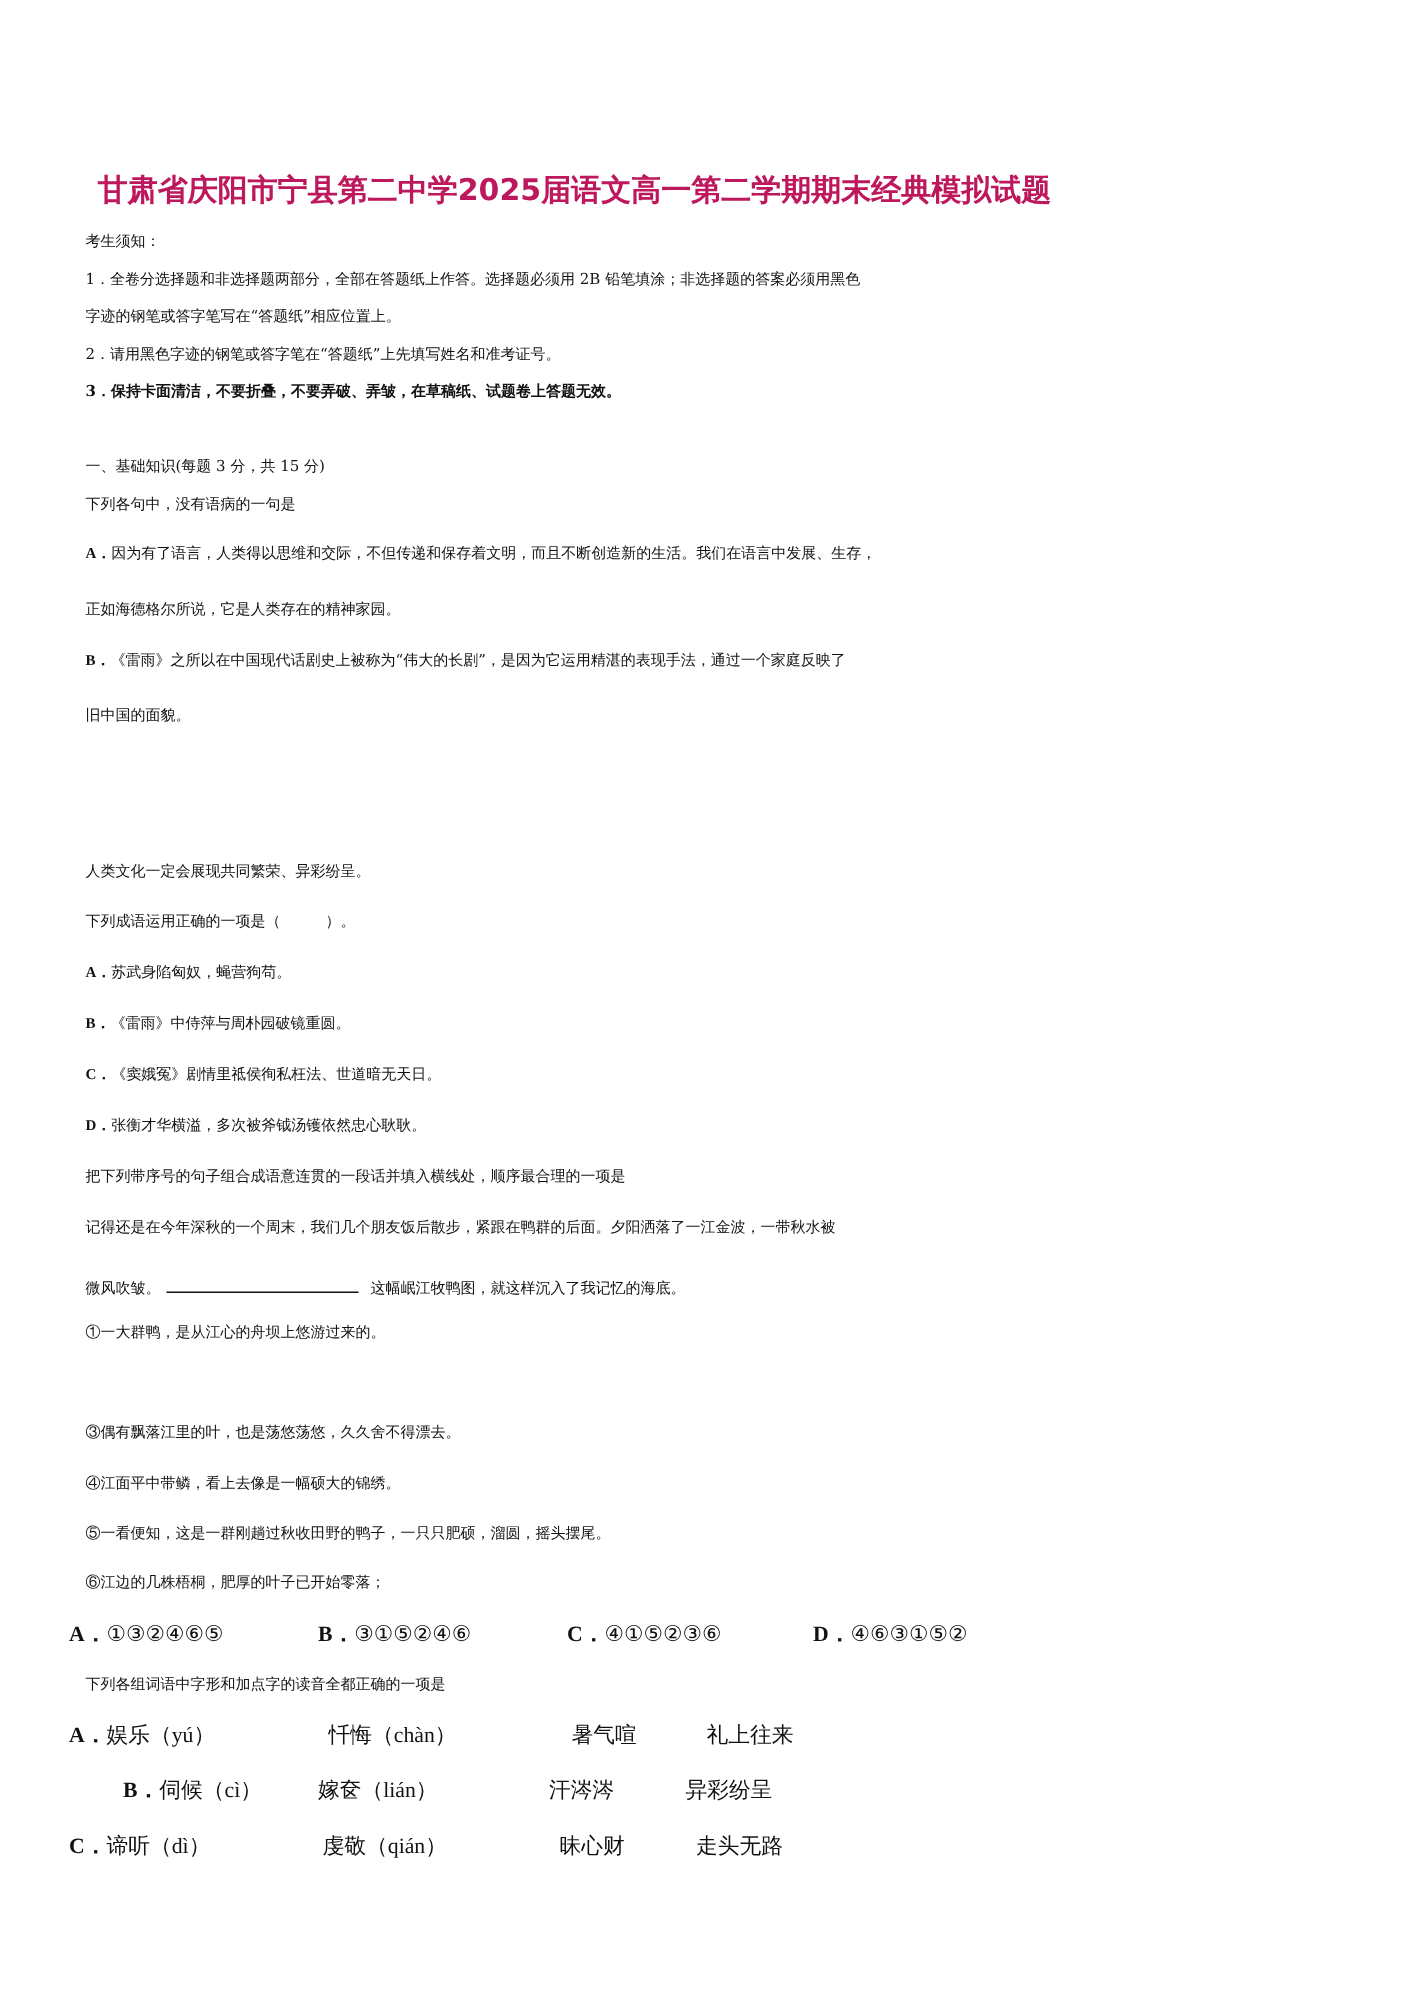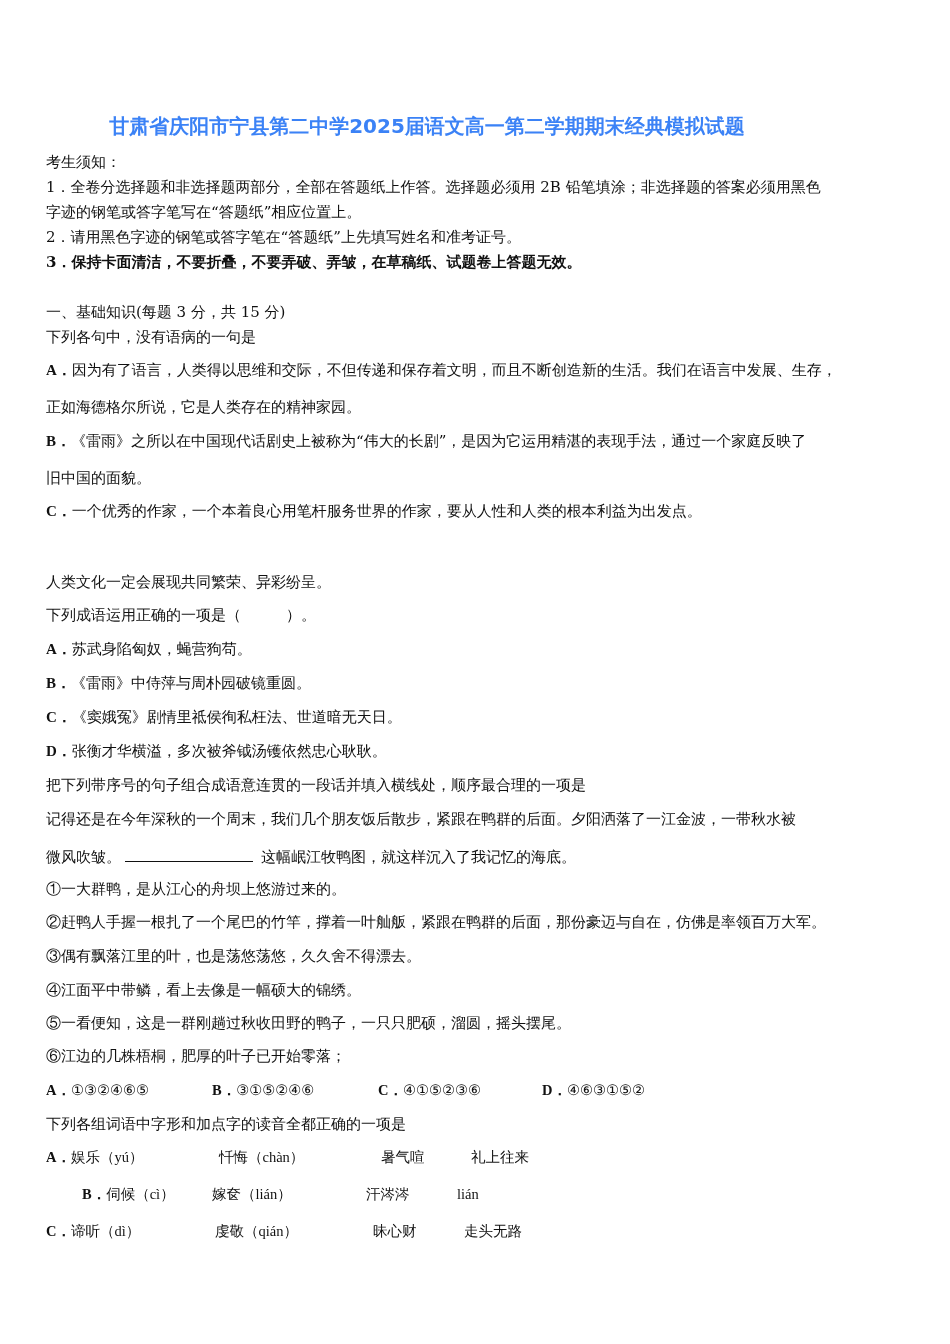--- a/index.html
+++ b/index.html
@@ -1,22 +1,22 @@
 <!DOCTYPE html>
 <html><head>
   <meta charset="utf-8">
   <style>
     html, body { margin: 0; padding: 0; background: #ffffff; }
     body { width: 950px; height: 1344px; position: relative; overflow: hidden;
            font-family: "DejaVu Serif", "Liberation Serif", serif; color: #111; }
     .page { position: absolute; left: 0; top: 0; width: 950px; height: 1344px; }
     .title { position: absolute; left: 0; width: 766px; top: 113px; text-align: center;
              font-family: "DejaVu Sans", "Liberation Sans", sans-serif; font-weight: bold;
-             font-size: 20px; letter-spacing: 0px; color: #3b82f6; padding-left: 44px; }
-    .line { position: absolute; left: 46px; font-size: 15px; white-space: nowrap; line-height: 18px; }
+             font-size: 20px; letter-spacing: 0px; color: #be185d; }
+    .line { position: absolute; left: 57px; font-size: 10px; white-space: nowrap; line-height: 18px; }
     .serif-plain { font-family: "Liberation Serif", "DejaVu Serif", serif; }
     .lbl { font-weight: bold; font-family: "Liberation Serif", serif; }
     .blank { display: inline-block; width: 128px; border-bottom: 1px solid #111; height: 14px; vertical-align: baseline; margin: 0 8px 0 4px; }
     .col { position: absolute; white-space: nowrap; font-size: 14.5px; line-height: 18px; }
   </style>
 </head>
 <body>
 
 <div class="page">
 
@@ -32,23 +32,20 @@
 
   <div class="line" style="top:328px;">下列各句中，没有语病的一句是</div>
   <div class="line" style="top:361px;">
     <span class="lbl">A．</span><span>因为有了语言，人类得以思维和交际，不但传递和保存着文明，而且不断创造新的生活。我们在语言中发展、生存，</span>
   </div>
   <div class="line" style="top:398px;">正如海德格尔所说，它是人类存在的精神家园。</div>
   <div class="line" style="top:432px;">
     <span class="lbl">B．</span><span>《雷雨》之所以在中国现代话剧史上被称为“伟大的长剧”，是因为它运用精湛的表现手法，通过一个家庭反映了</span>
   </div>
   <div class="line" style="top:469px;">旧中国的面貌。</div>
-  <div class="line" style="top:502px;">
-    <span class="lbl">C．</span><span>一个优秀的作家，一个本着良心用笔杆服务世界的作家，要从人性和人类的根本利益为出发点。</span>
-  </div>
   <div class="line" style="top:573px;">人类文化一定会展现共同繁荣、异彩纷呈。</div>
 
   <div class="line serif-plain" style="top:606px;">下列成语运用正确的一项是（　　　）。</div>
   <div class="line serif-plain" style="top:640px;">
     <span class="lbl">A．</span><span>苏武身陷匈奴，蝇营狗苟。</span>
   </div>
   <div class="line serif-plain" style="top:674px;">
     <span class="lbl">B．</span><span>《雷雨》中侍萍与周朴园破镜重圆。</span>
   </div>
   <div class="line serif-plain" style="top:708px;">
@@ -57,21 +54,20 @@
   <div class="line serif-plain" style="top:742px;">
     <span class="lbl">D．</span><span>张衡才华横溢，多次被斧钺汤镬依然忠心耿耿。</span>
   </div>
 
   <div class="line" style="top:776px;">把下列带序号的句子组合成语意连贯的一段话并填入横线处，顺序最合理的一项是</div>
   <div class="line" style="top:810px;">记得还是在今年深秋的一个周末，我们几个朋友饭后散步，紧跟在鸭群的后面。夕阳洒落了一江金波，一带秋水被</div>
   <div class="line" style="top:847px;">
     <span>微风吹皱。</span><span class="blank"></span><span>这幅岷江牧鸭图，就这样沉入了我记忆的海底。</span>
   </div>
   <div class="line" style="top:880px;">①一大群鸭，是从江心的舟坝上悠游过来的。</div>
-  <div class="line" style="top:913px;">②赶鸭人手握一根扎了一个尾巴的竹竿，撑着一叶舢舨，紧跟在鸭群的后面，那份豪迈与自在，仿佛是率领百万大军。</div>
   <div class="line" style="top:947px;">③偶有飘落江里的叶，也是荡悠荡悠，久久舍不得漂去。</div>
   <div class="line" style="top:981px;">④江面平中带鳞，看上去像是一幅硕大的锦绣。</div>
   <div class="line" style="top:1014px;">⑤一看便知，这是一群刚趟过秋收田野的鸭子，一只只肥硕，溜圆，摇头摆尾。</div>
   <div class="line" style="top:1047px;">⑥江边的几株梧桐，肥厚的叶子已开始零落；</div>
 
   <div class="col" style="left:46px; top:1081px;">
     <span class="lbl">A．</span><span>①③②④⑥⑤</span>
   </div>
   <div class="col" style="left:212px; top:1081px;">
     <span class="lbl">B．</span><span>③①⑤②④⑥</span>
@@ -90,21 +86,21 @@
   </div>
   <div class="col serif-plain" style="left:219px; top:1148px;">忏悔（chàn）</div>
   <div class="col serif-plain" style="left:381px; top:1148px;">暑气喧</div>
   <div class="col serif-plain" style="left:471px; top:1148px;">礼上往来</div>
 
   <div class="col serif-plain" style="left:46px; top:1185px;margin-left:36px;">
     <span class="lbl">B．</span><span>伺候（cì）</span>
   </div>
   <div class="col serif-plain" style="left:212px; top:1185px;">嫁奁（lián）</div>
   <div class="col serif-plain" style="left:366px; top:1185px;">汗涔涔</div>
-  <div class="col serif-plain" style="left:457px; top:1185px;">lián</div>
+  <div class="col serif-plain" style="left:457px; top:1185px;">异彩纷呈</div>
 
   <div class="col serif-plain" style="left:46px; top:1222px;">
     <span class="lbl">C．</span><span>谛听（dì）</span>
   </div>
   <div class="col serif-plain" style="left:215px; top:1222px;">虔敬（qián）</div>
   <div class="col serif-plain" style="left:373px; top:1222px;">昧心财</div>
   <div class="col serif-plain" style="left:464px; top:1222px;">走头无路</div>
 
 </div>
 

